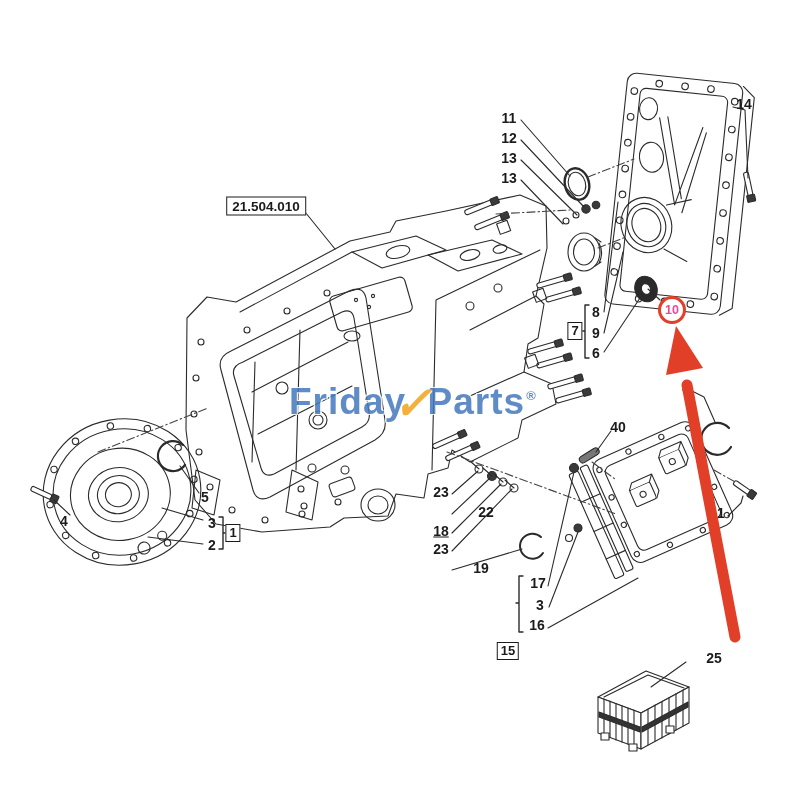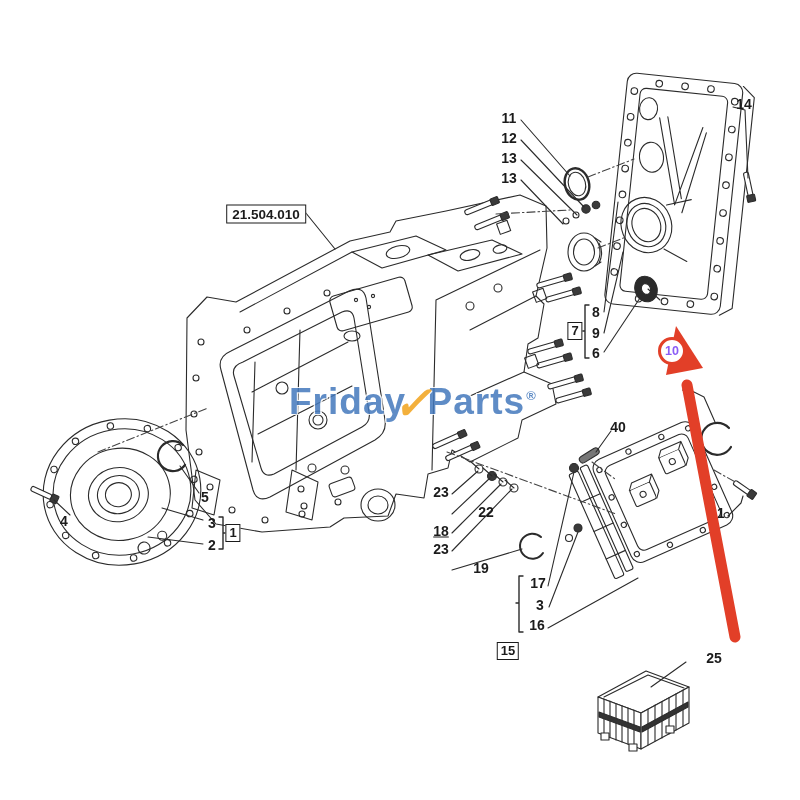--- a/index.html
+++ b/index.html
@@ -14,26 +14,26 @@
   #watermark .check{color:#f2a31b;font-size:46px;font-weight:900;margin:0 -9px;
     display:inline-block;transform:skewX(-14deg);vertical-align:-5px;
     text-shadow:1px 1px 0 rgba(255,255,255,.9);}
   #watermark .reg{font-size:13px;vertical-align:14px;margin-left:1px;}
   #callout-layer{z-index:3;}
   #arrow-layer{z-index:4;pointer-events:none;}
   .callout{position:absolute;transform:translate(-50%,-50%);font-weight:700;font-size:14px;
     color:#1b1b1b;white-space:nowrap;line-height:15px;}
   .callout.boxed{border:1.6px solid #1b1b1b;background:#fff;padding:0 3px;font-size:13px;
     line-height:16px;}
-  #assembly-label{position:absolute;z-index:3;left:266px;top:214px;transform:translate(-50%,-50%);
+  #assembly-label{position:absolute;z-index:3;left:266px;top:206px;transform:translate(-50%,-50%);
     border:1.8px solid #1b1b1b;background:#fff;padding:1px 5px;font-weight:700;font-size:13.5px;
     color:#1b1b1b;white-space:nowrap;}
   #highlight-10{position:absolute;z-index:5;width:22px;height:22px;border-radius:50%;
-    background:#fff;color:#8b5cf6;font-weight:700;font-size:12.5px;
-    display:flex;align-items:center;justify-content:center;transform:translate(-50%,-50%);margin-top:41px;}
+    background:#fff;color:#ec4899;font-weight:700;font-size:12.5px;
+    display:flex;align-items:center;justify-content:center;transform:translate(-50%,-50%);}
   svg{display:block;}
 </style>
 </head>
 <body>
 
 <div class="stage">
 
   <svg id="art-layer" class="layer" width="800" height="800" viewBox="0 0 800 800">
     <g stroke="#2b2b2b" stroke-width="1.1" fill="none" stroke-linejoin="round" stroke-linecap="round">
 

